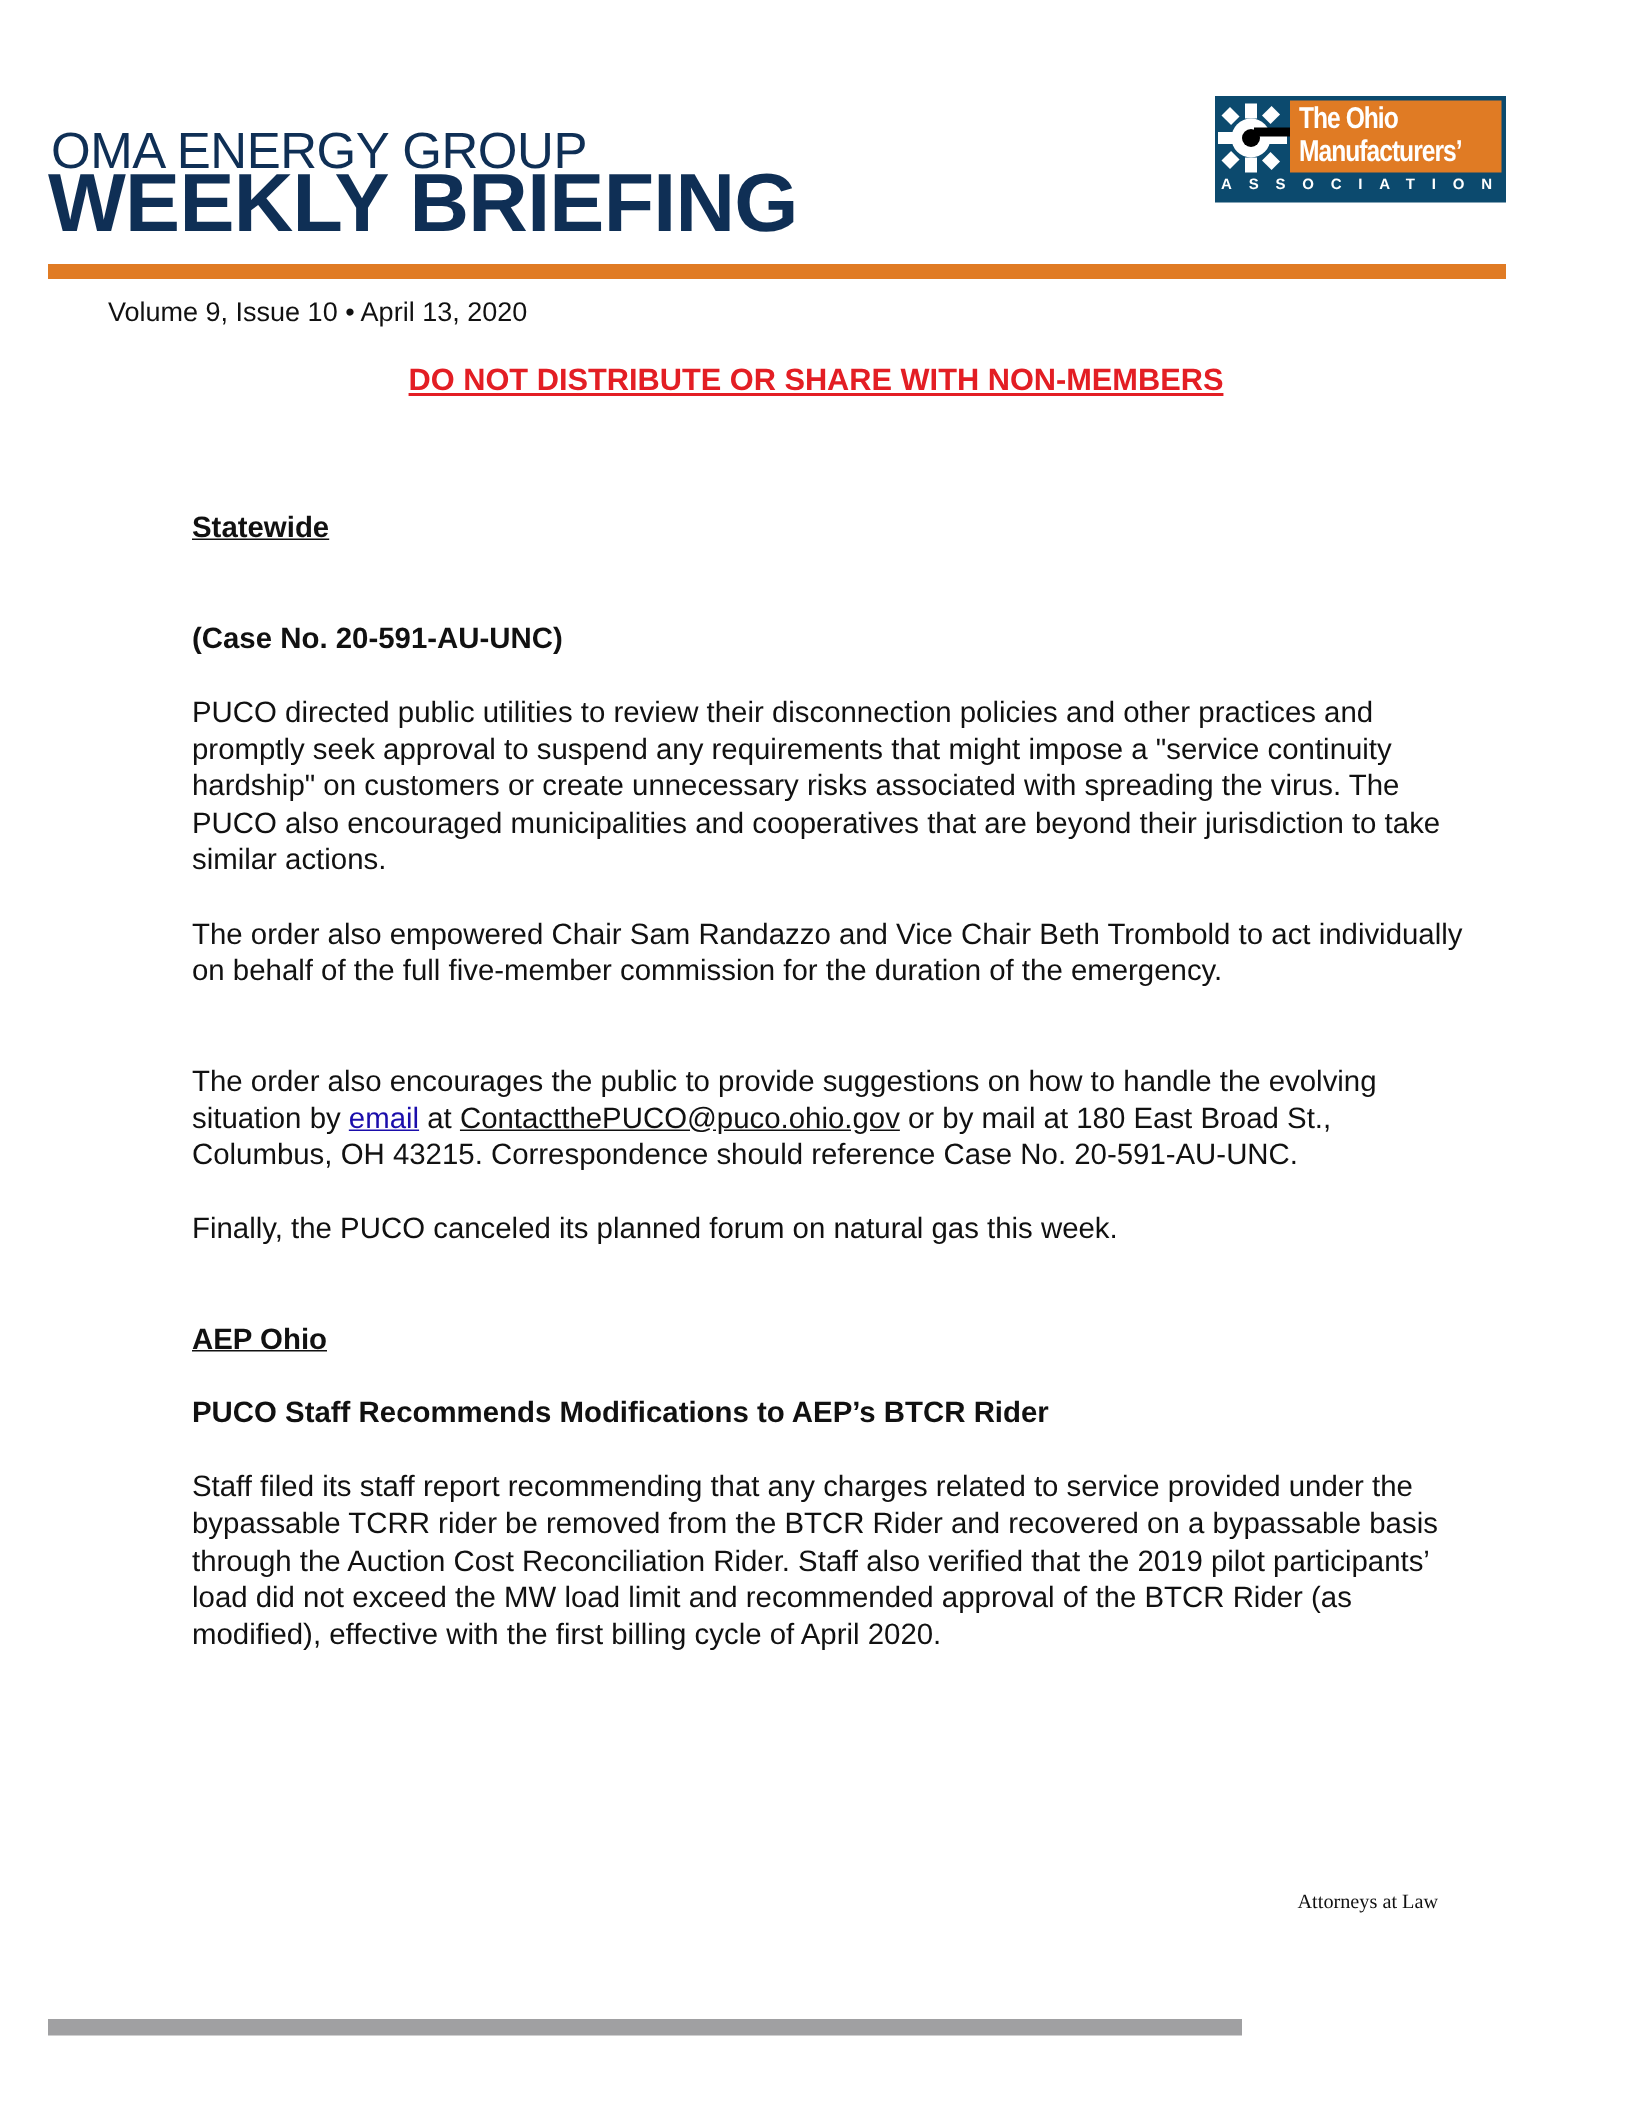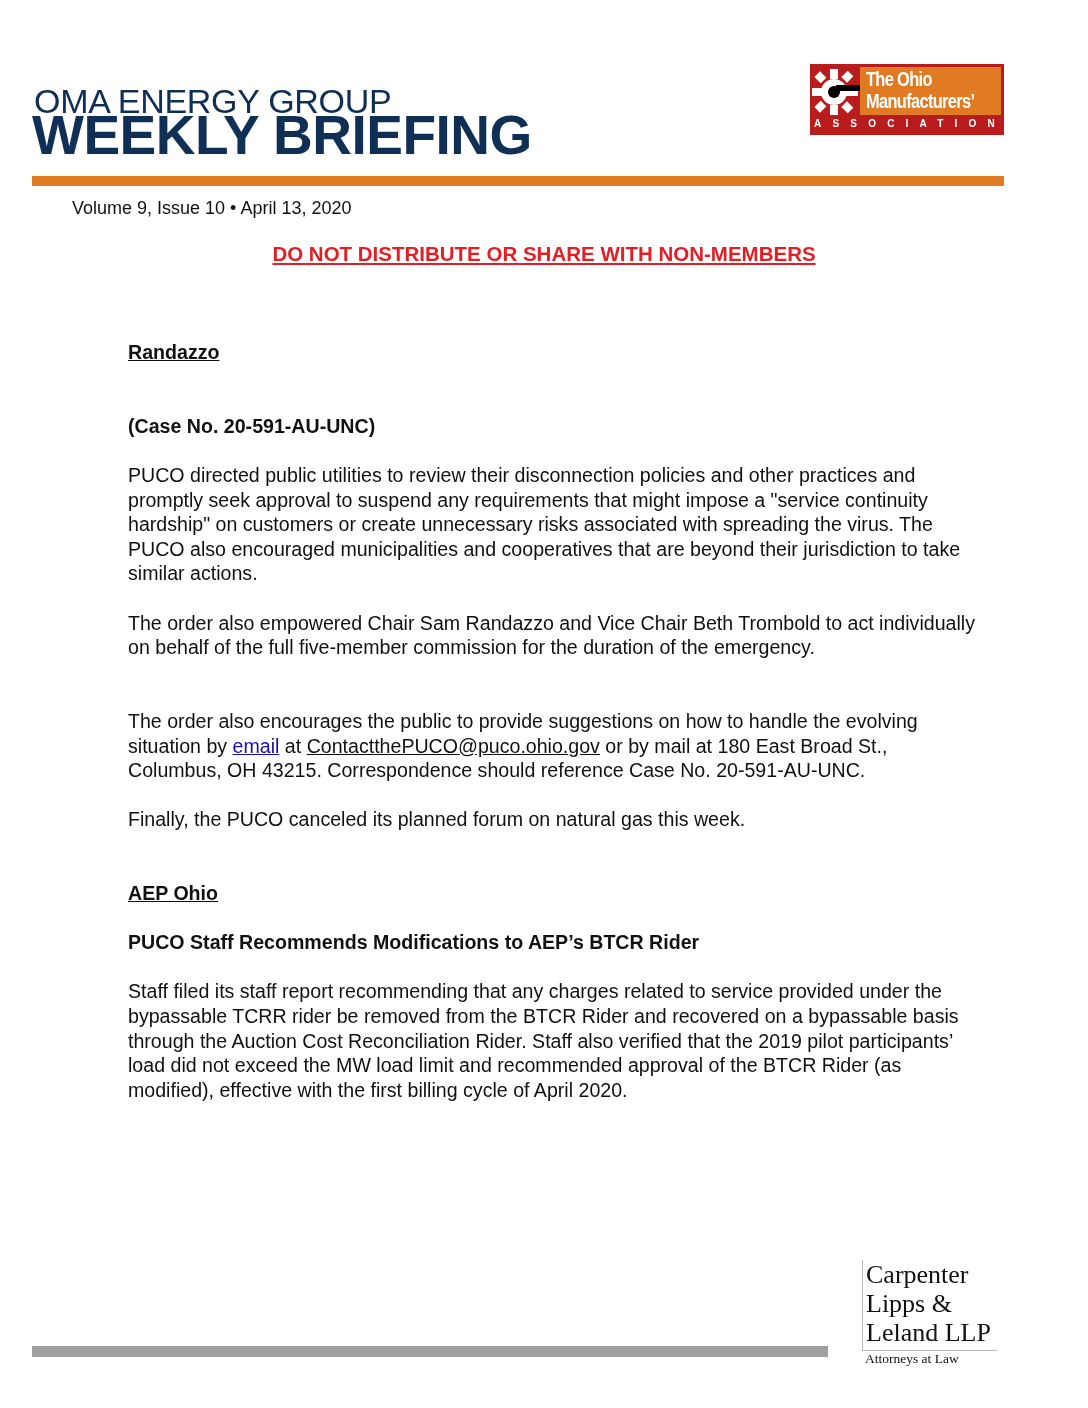--- a/index.html
+++ b/index.html
@@ -5,21 +5,21 @@
   html, body { margin: 0; padding: 0; background: #ffffff; }
   body { width: 1088px; height: 1408px; position: relative; overflow: hidden;
          font-family: "Liberation Sans", sans-serif; color: #111; }
 
   .hdr-sub { position: absolute; left: 34px; top: 82px; font-size: 34px; color: #0f2f55;
              letter-spacing: -0.3px; font-weight: 400; }
   .hdr-title { position: absolute; left: 32px; top: 108px; font-size: 55px; font-weight: 700;
                color: #0f2f55; letter-spacing: -0.5px; line-height: 1; }
   .orange-rule { position: absolute; left: 32px; top: 176px; width: 972px; height: 10px; background: #e07b24; }
 
-  .logo { position: absolute; left: 810px; top: 64px; width: 194px; height: 71px; background: #b91c1c; }
+  .logo { position: absolute; left: 810px; top: 64px; width: 194px; height: 71px; background: #0c4a6e; }
   .logo .orange { position: absolute; left: 50px; top: 3px; width: 141px; height: 48px; background: #e07b24; }
   .logo .l1, .logo .l2 { position: absolute; left: 56px; color: #fff; font-weight: 700;
                           font-size: 20px; letter-spacing: -0.8px; line-height: 1;
                           transform: scaleX(0.82); transform-origin: left top; white-space: nowrap; }
   .logo .l1 { top: 5px; }
   .logo .l2 { top: 27px; }
   .logo .assoc { position: absolute; left: 4px; right: 4px; top: 55px; color: #fff; font-weight: 700;
                  font-size: 10px; letter-spacing: 11.2px; text-align: right; line-height: 1; }
   .logo svg { position: absolute; left: 2px; top: 3px; }
 
@@ -72,21 +72,21 @@
   <div class="assoc">ASSOCIATION</div>
 </div>
 
 <div class="volume">Volume 9, Issue 10 • April 13, 2020</div>
 
 <div class="notice">
   <span>DO NOT DISTRIBUTE OR SHARE WITH NON-MEMBERS</span>
 </div>
 
 <div class="content">
-  <p class="sect">Randazzo</p>
+  <p class="sect">Statewide</p>
   <div class="gap"></div>
   <p class="head">
     <br>
     <span>(Case No. 20-591-AU-UNC)</span>
   </p>
   <div class="gap"></div>
   <p>PUCO directed public utilities to review their disconnection policies and other practices and promptly seek approval to suspend any requirements that might impose a "service continuity hardship" on customers or create unnecessary risks associated with spreading the virus. The PUCO also encouraged municipalities and cooperatives that are beyond their jurisdiction to take similar actions.</p>
   <div class="gap"></div>
   <p>The order also empowered Chair Sam Randazzo and Vice Chair Beth Trombold to act individually on behalf of the full five-member commission for the duration of the emergency.</p>
   <div class="gap"></div>
@@ -99,21 +99,16 @@
   <div class="gap"></div>
   <div class="gap"></div>
   <p class="sect">AEP Ohio</p>
   <div class="gap"></div>
   <p class="head">PUCO Staff Recommends Modifications to AEP’s BTCR Rider</p>
   <div class="gap"></div>
   <p>Staff filed its staff report recommending that any charges related to service provided under the bypassable TCRR rider be removed from the BTCR Rider and recovered on a bypassable basis through the Auction Cost Reconciliation Rider. Staff also verified that the 2019 pilot participants’ load did not exceed the MW load limit and recommended approval of the BTCR Rider (as modified), effective with the first billing cycle of April 2020.</p>
 </div>
 
 <div class="firm">
-  <div class="name">
-    <div>Carpenter</div>
-    <div>Lipps &amp;</div>
-    <div>Leland LLP</div>
-  </div>
   <div class="tag">Attorneys at Law</div>
 </div>
 
 <div class="gray-rule"></div>
 
 </body></html>

